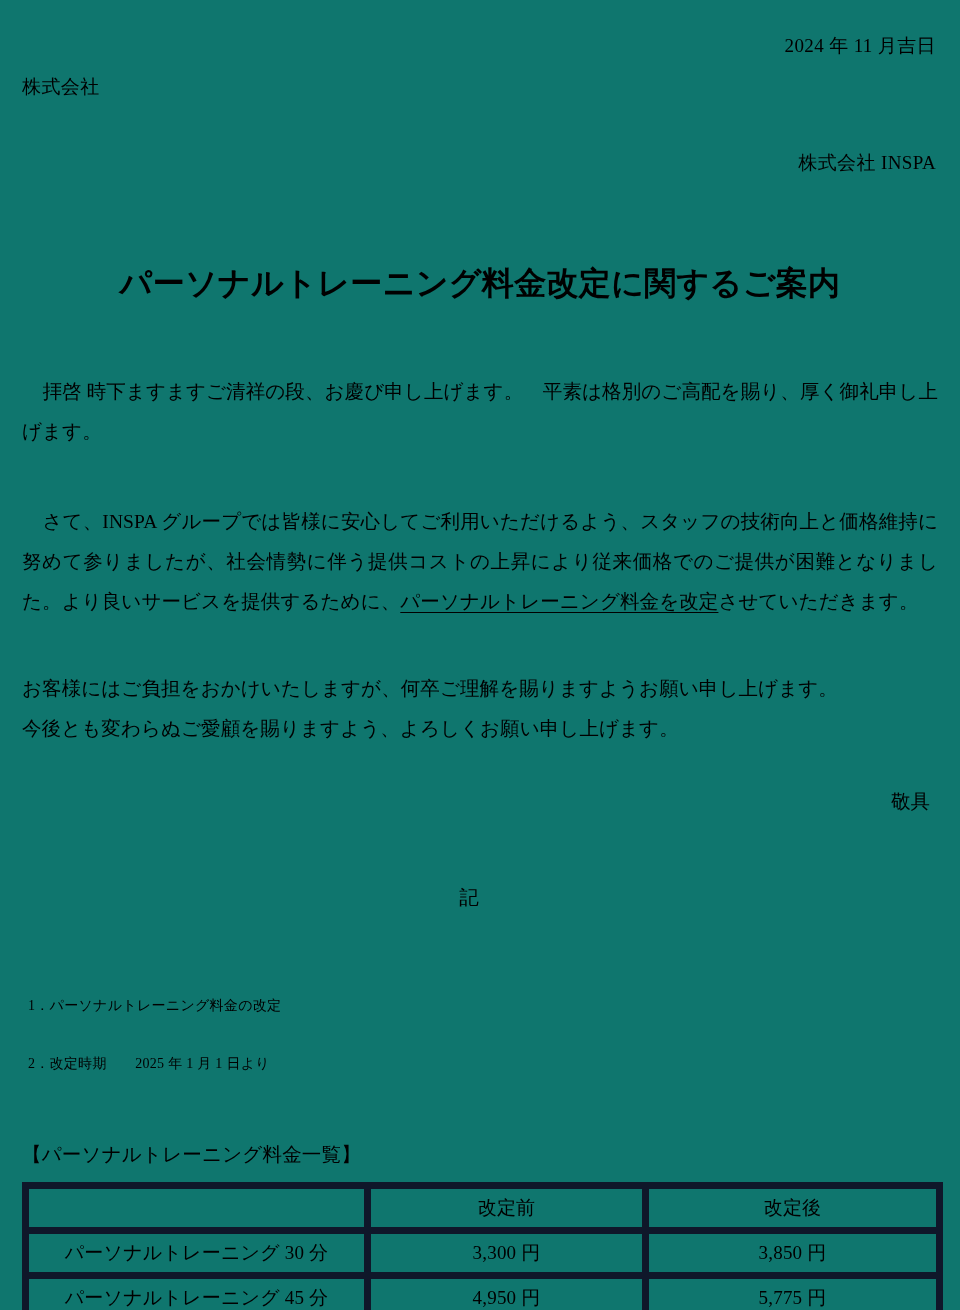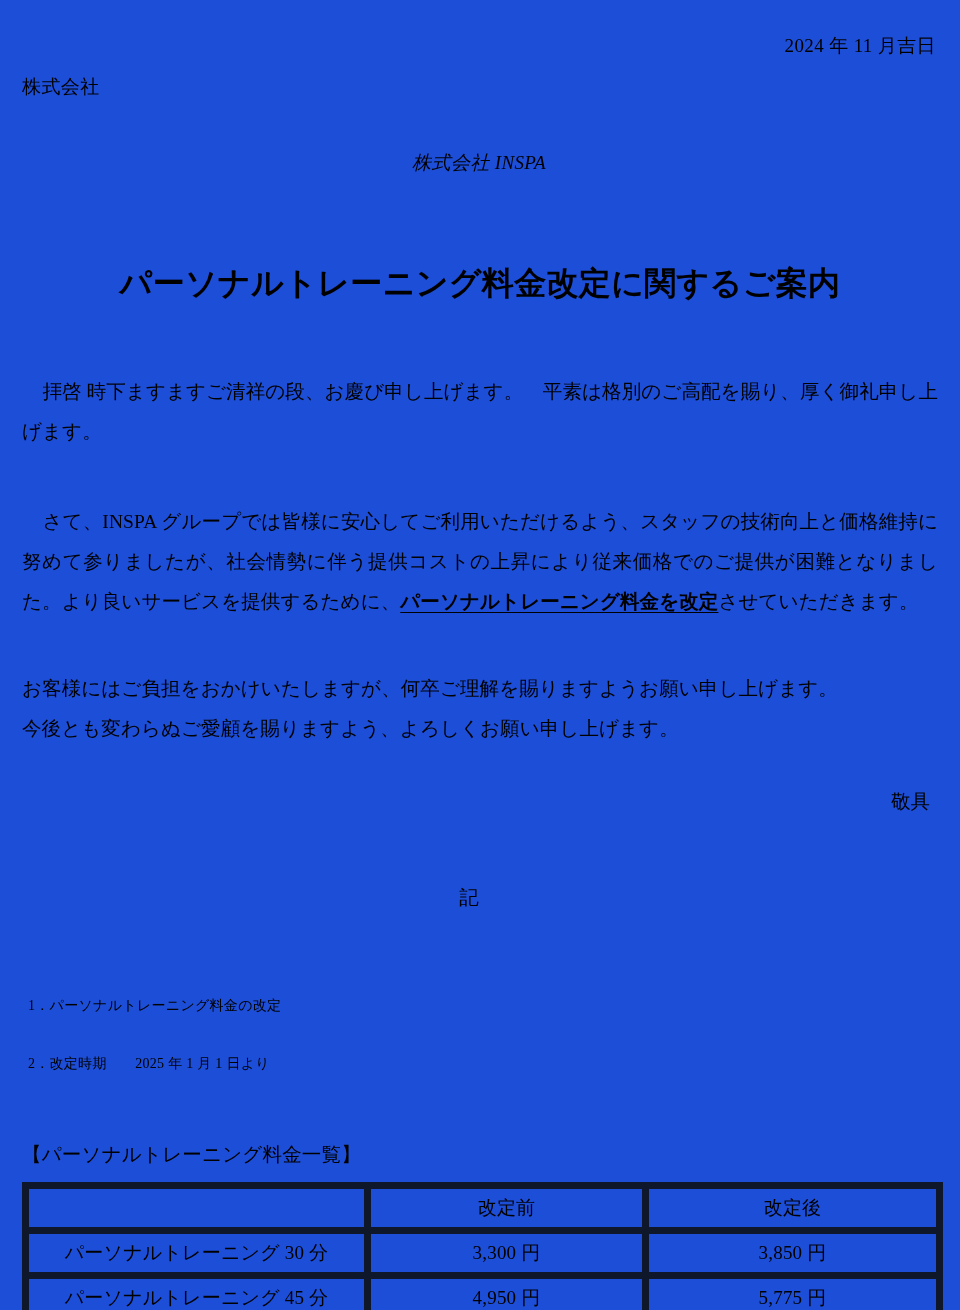--- a/index.html
+++ b/index.html
@@ -11,21 +11,21 @@
   body {
     font-family: "Liberation Serif", "DejaVu Serif", serif;
     color: #000000;
     -webkit-font-smoothing: antialiased;
   }
   .page {
     position: relative;
     width: 960px;
     height: 1310px;
     margin: 0 auto;
-    background: #1d4ed8;
+    background: #0f766e;
     overflow: hidden;
     box-sizing: border-box;
   }
   .doc {
     position: absolute;
     left: 22px;
     top: 0;
     width: 916px;
   }
 
@@ -38,27 +38,26 @@
     letter-spacing: 0.02em;
     padding-right: 2px;
   }
   .addressee {
     font-size: 19px;
     line-height: 1;
     padding-top: 22px;
     letter-spacing: 0.02em;
   }
   .company-line {
-    text-align: center;
+    text-align: right;
     font-size: 19px;
     line-height: 1;
     padding-top: 57px;
     padding-right: 2px;
     letter-spacing: 0.02em;
-    font-style: italic;
   }
 
   
   .doc-title {
     text-align: center;
     font-size: 32px;
     font-weight: bold;
     line-height: 1;
     padding-top: 74px;
     letter-spacing: 0.01em;
@@ -73,21 +72,21 @@
     letter-spacing: 0.005em;
   }
   .para.indent {
     text-indent: 1.05em;
   }
   .p1 { padding-top: 51px; }
   .p2 { padding-top: 31px; }
   .p3 { padding-top: 27px; }
 
   .emph {
-    font-weight: bold;
+    font-weight: normal;
     text-decoration: underline;
     text-underline-offset: 4px;
   }
 
   .closing {
     text-align: right;
     font-size: 19.5px;
     line-height: 1;
     padding-top: 24px;
     padding-right: 8px;

